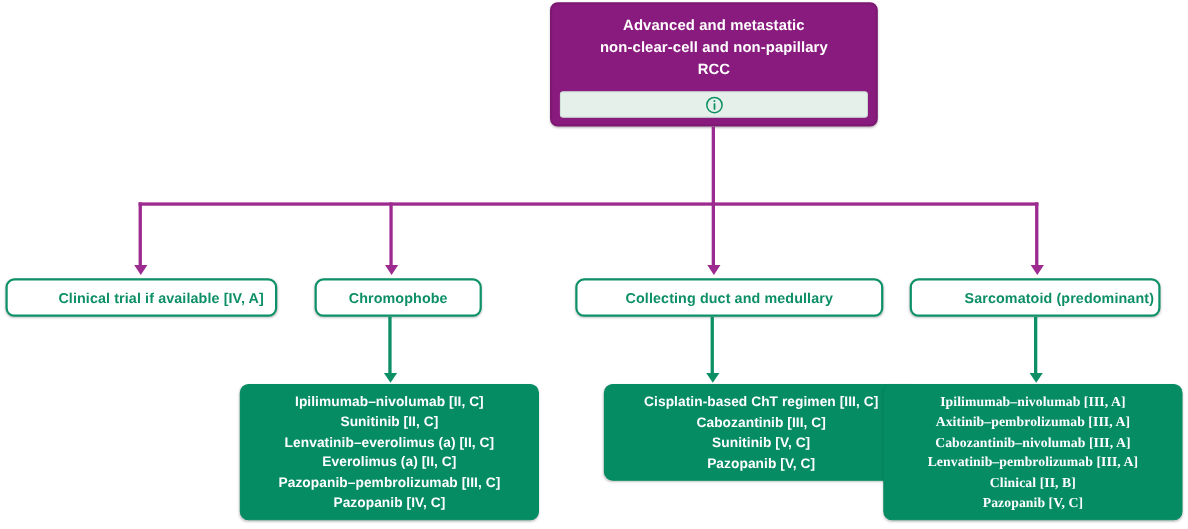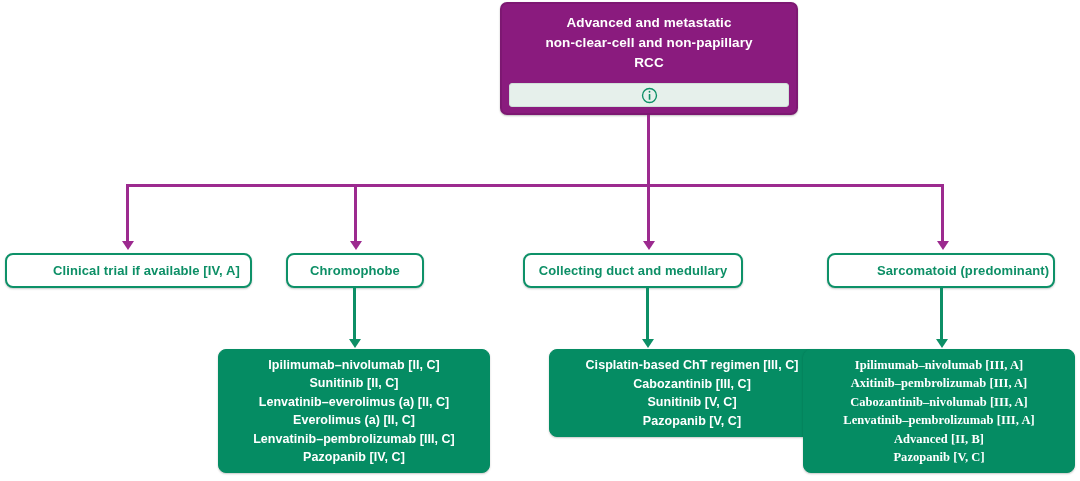--- a/index.html
+++ b/index.html
@@ -168,25 +168,25 @@
   <div class="pline v" style="left:647px; top:184px; height:58px;"></div>
   <div class="parrow" style="left:642.5px; top:241px;"></div>
 
   <div class="pline v" style="left:941px; top:184px; height:58px;"></div>
   <div class="parrow" style="left:936.5px; top:241px;"></div>
 
   <div class="cat-box" style="left:5px; top:253px; width:247px; height:35px;padding-left:36px;">
     <span class="cat-label">Clinical trial if available [IV, A]</span>
   </div>
 
-  <div class="cat-box" style="left:286px; top:253px; width:138px; height:35px;">
+  <div class="cat-box" style="left:286px; top:253px; width:152px; height:35px;">
     <span class="cat-label">Chromophobe</span>
   </div>
 
-  <div class="cat-box" style="left:523px; top:253px; width:220px; height:35px;">
+  <div class="cat-box" style="left:523px; top:253px; width:280px; height:35px;">
     <span class="cat-label">Collecting duct and medullary</span>
   </div>
 
   <div class="cat-box" style="left:827px; top:253px; width:228px; height:35px;padding-left:44px;">
     <span class="cat-label">Sarcomatoid (predominant)</span>
   </div>
 
   <div class="gline" style="left:353px; top:288px; height:53px;"></div>
   <div class="garrow" style="left:348.5px; top:339px;"></div>
 
@@ -194,33 +194,33 @@
   <div class="garrow" style="left:641.5px; top:339px;"></div>
 
   <div class="gline" style="left:940px; top:288px; height:53px;"></div>
   <div class="garrow" style="left:935.5px; top:339px;"></div>
 
   <div class="tx-box" style="left:218px; top:349px; width:272px; height:124px;">
     <div class="tx-line">Ipilimumab–nivolumab [II, C]</div>
     <div class="tx-line">Sunitinib [II, C]</div>
     <div class="tx-line">Lenvatinib–everolimus (a) [II, C]</div>
     <div class="tx-line">Everolimus (a) [II, C]</div>
-    <div class="tx-line">Lenvatinib–pembrolizumab [III, C]</div>
+    <div class="tx-line">Pazopanib–pembrolizumab [III, C]</div>
     <div class="tx-line">Pazopanib [IV, C]</div>
   </div>
 
   <div class="tx-box" style="left:508px; top:349px; width:286px; height:88px;margin-left:41px;">
     <div class="tx-line">Cisplatin-based ChT regimen [III, C]</div>
     <div class="tx-line">Cabozantinib [III, C]</div>
     <div class="tx-line">Sunitinib [V, C]</div>
     <div class="tx-line">Pazopanib [V, C]</div>
   </div>
 
   <div class="tx-box" style="left:803px; top:349px; width:272px; height:124px;font-family:Liberation Serif, serif;">
     <div class="tx-line">Ipilimumab–nivolumab [III, A]</div>
     <div class="tx-line">Axitinib–pembrolizumab [III, A]</div>
     <div class="tx-line">Cabozantinib–nivolumab [III, A]</div>
     <div class="tx-line">Lenvatinib–pembrolizumab [III, A]</div>
-    <div class="tx-line">Advanced [II, B]</div>
+    <div class="tx-line">Clinical [II, B]</div>
     <div class="tx-line">Pazopanib [V, C]</div>
   </div>
 
 </div>
 
 </body></html>

